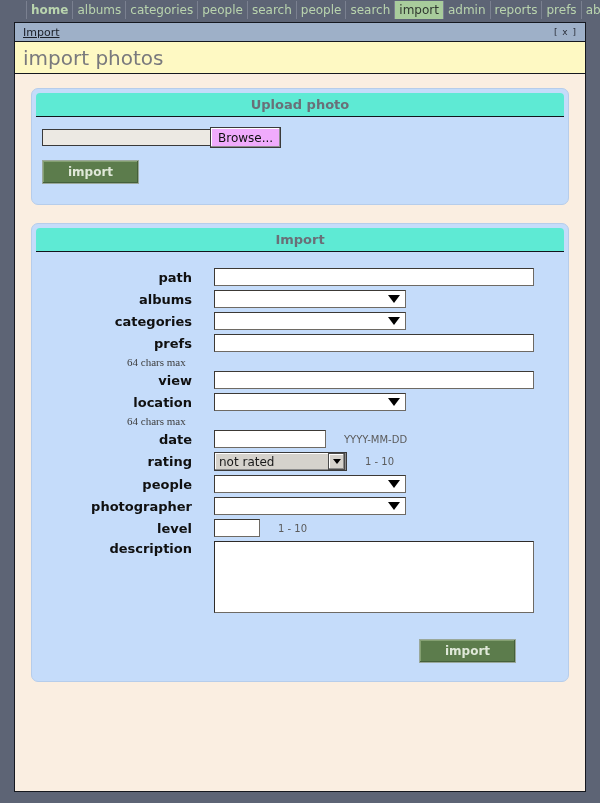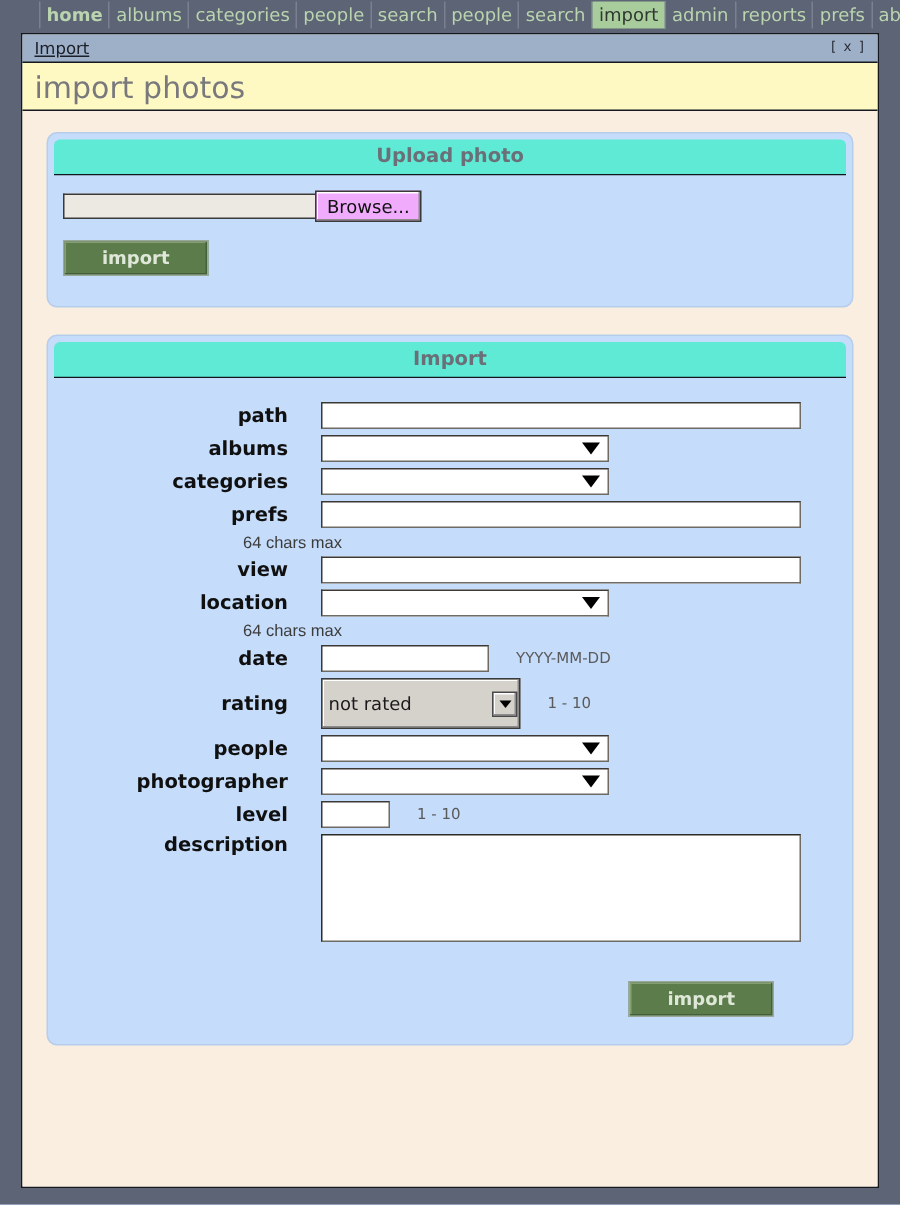--- a/index.html
+++ b/index.html
@@ -206,21 +206,21 @@
     padding-right: 5px;
     cursor: pointer;
   }
   .caret {
     width: 0; height: 0;
     border-left: 6px solid transparent;
     border-right: 6px solid transparent;
     border-top: 8px solid #000000;
   }
   .native-sel {
-    height: 34px;
+    height: 19px;
     width: 133px;
     background: #d5d2cc;
     border: 1px solid #3a3a3a;
     box-shadow: inset -1px -1px 0 #8b8b8b, inset 1px 1px 0 #ffffff;
     display: flex;
     align-items: center;
     justify-content: space-between;
     box-sizing: border-box;
     padding-left: 4px;
     cursor: pointer;
@@ -243,24 +243,24 @@
   }
   .hint {
     font-size: 10px;
     color: #5b5b5b;
     margin-left: 18px;
     font-family: "DejaVu Sans", sans-serif;
   }
   .subhint {
     font-size: 11px;
     color: #3c3c3c;
-    margin-left: 120px;
+    margin-left: 85px;
     margin-bottom: 3px;
     margin-top: 1px;
-    font-family: Liberation Sans, sans-serif;
+    font-family: Liberation Serif, serif;
   }
   .ta {
     width: 320px;
     height: 72px;
     background: #ffffff;
     border: 1px solid #6e6a64;
     border-top-color: #2e2b28;
     border-left-color: #2e2b28;
     box-sizing: border-box;
   }

